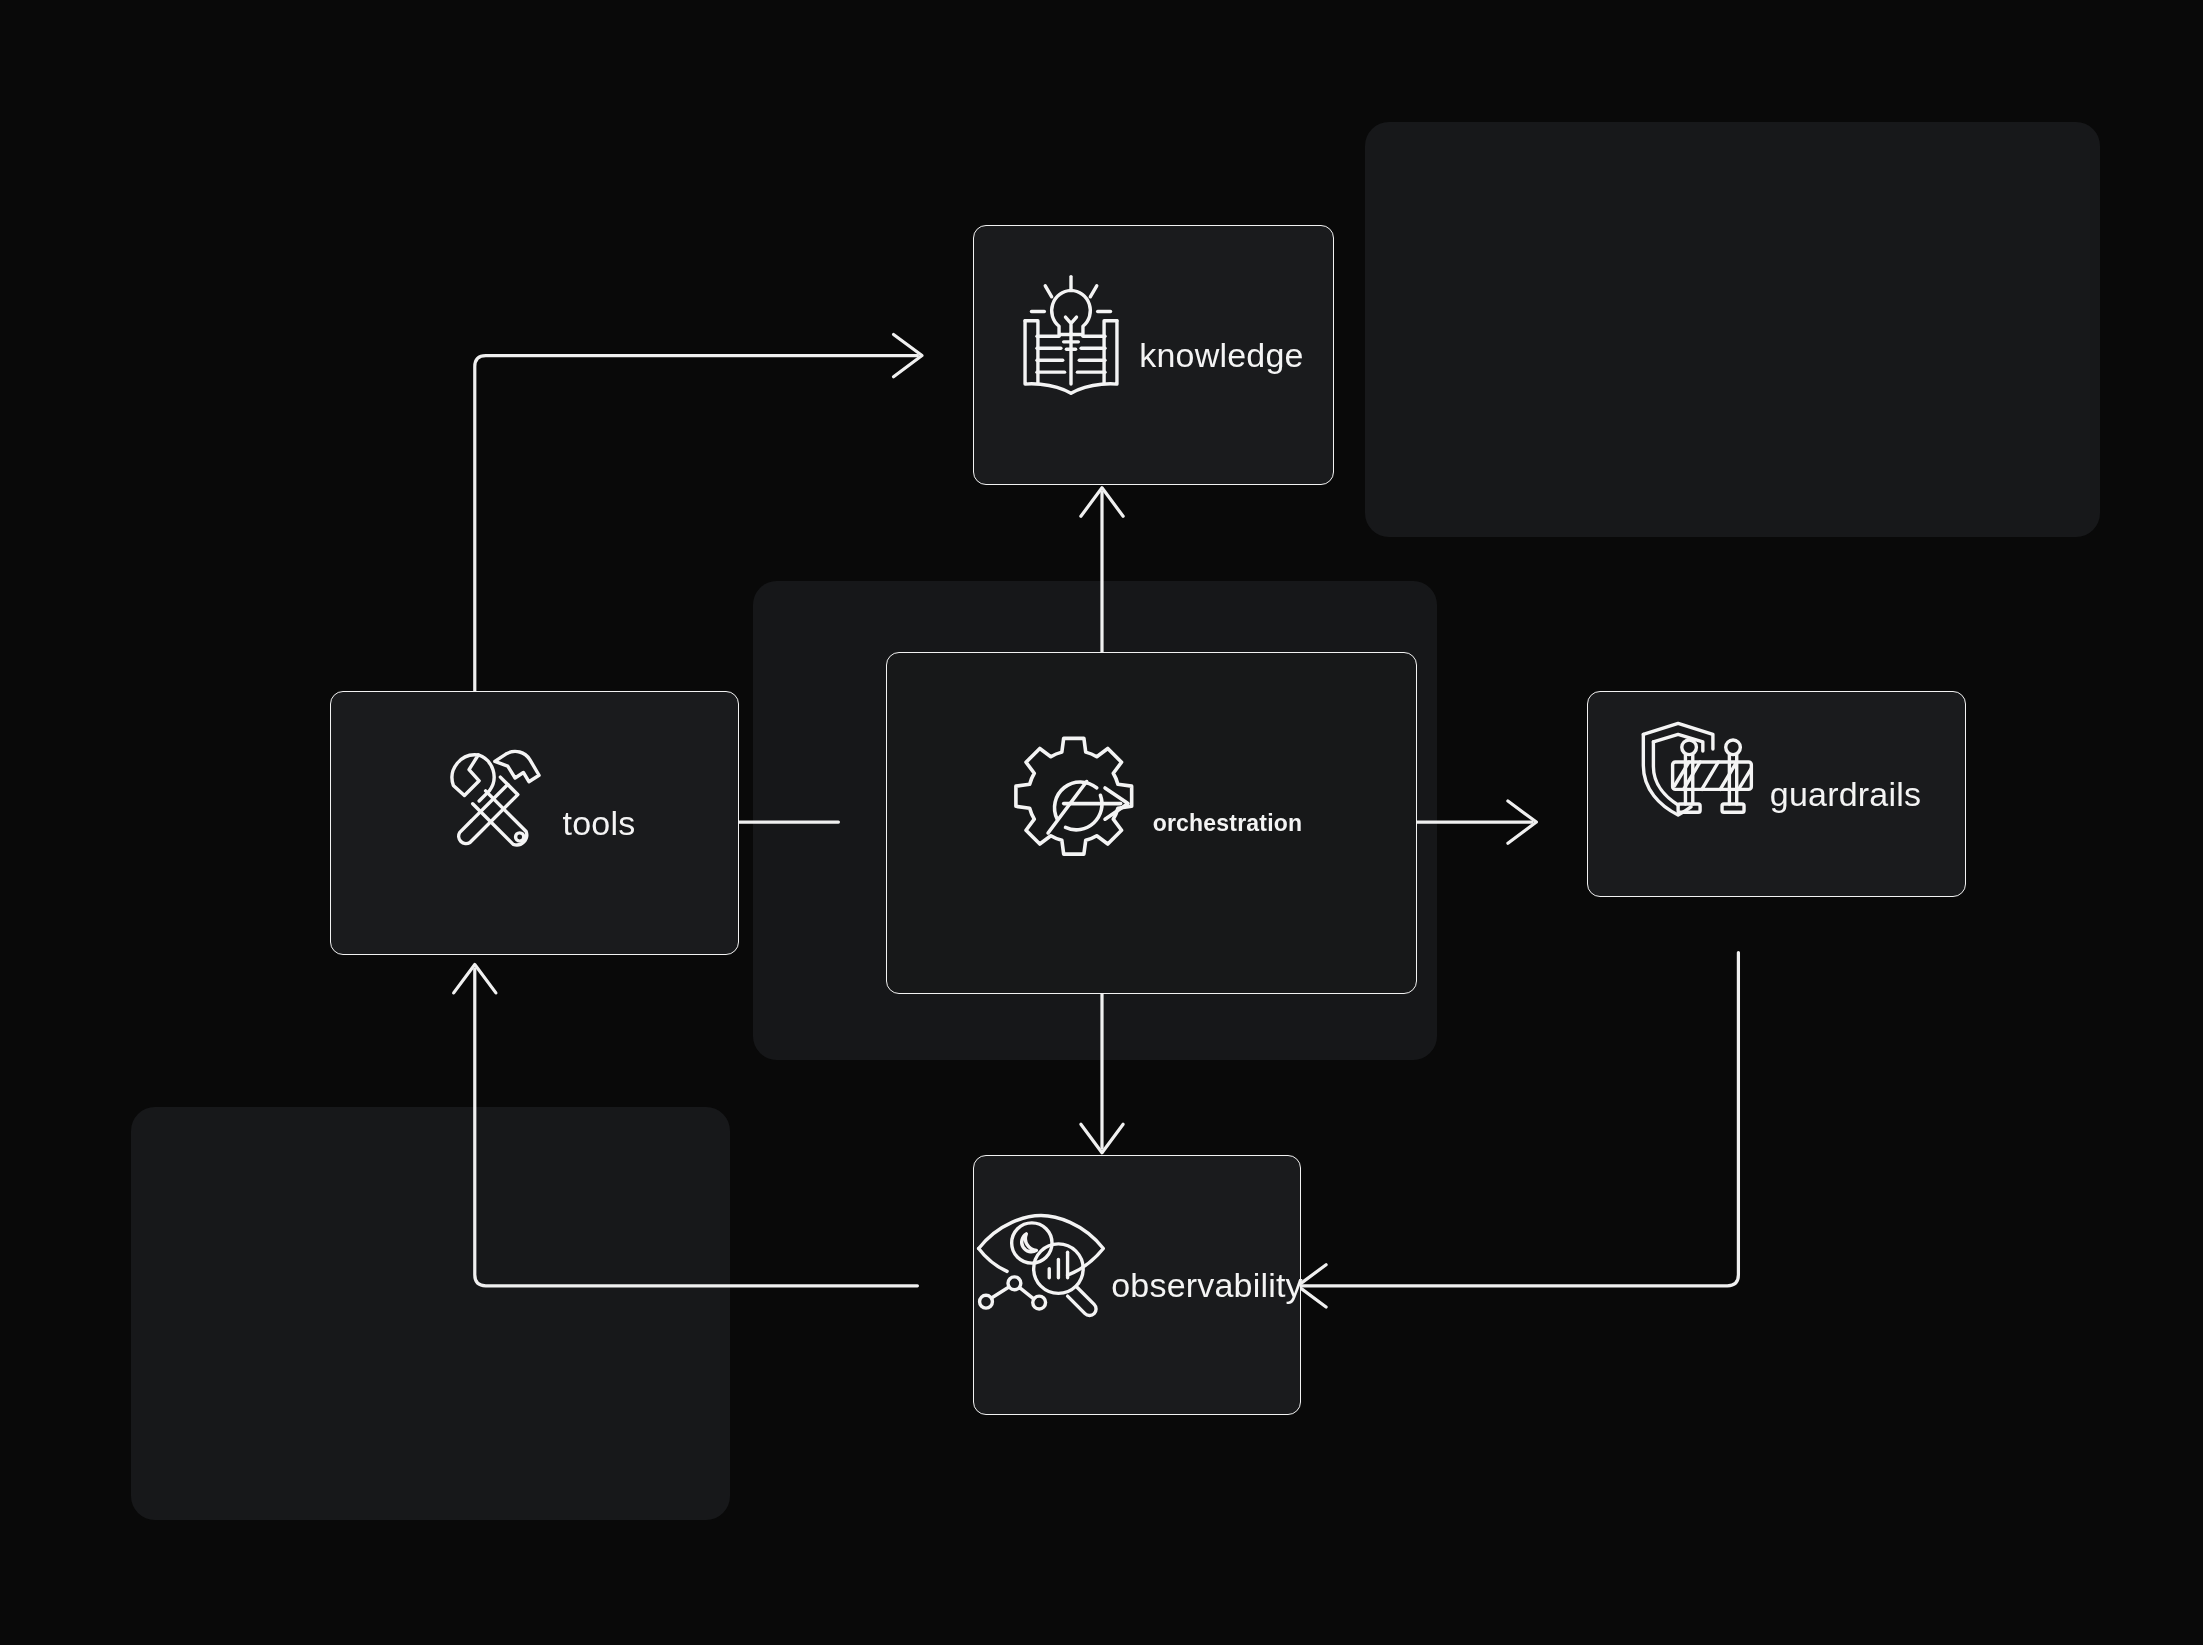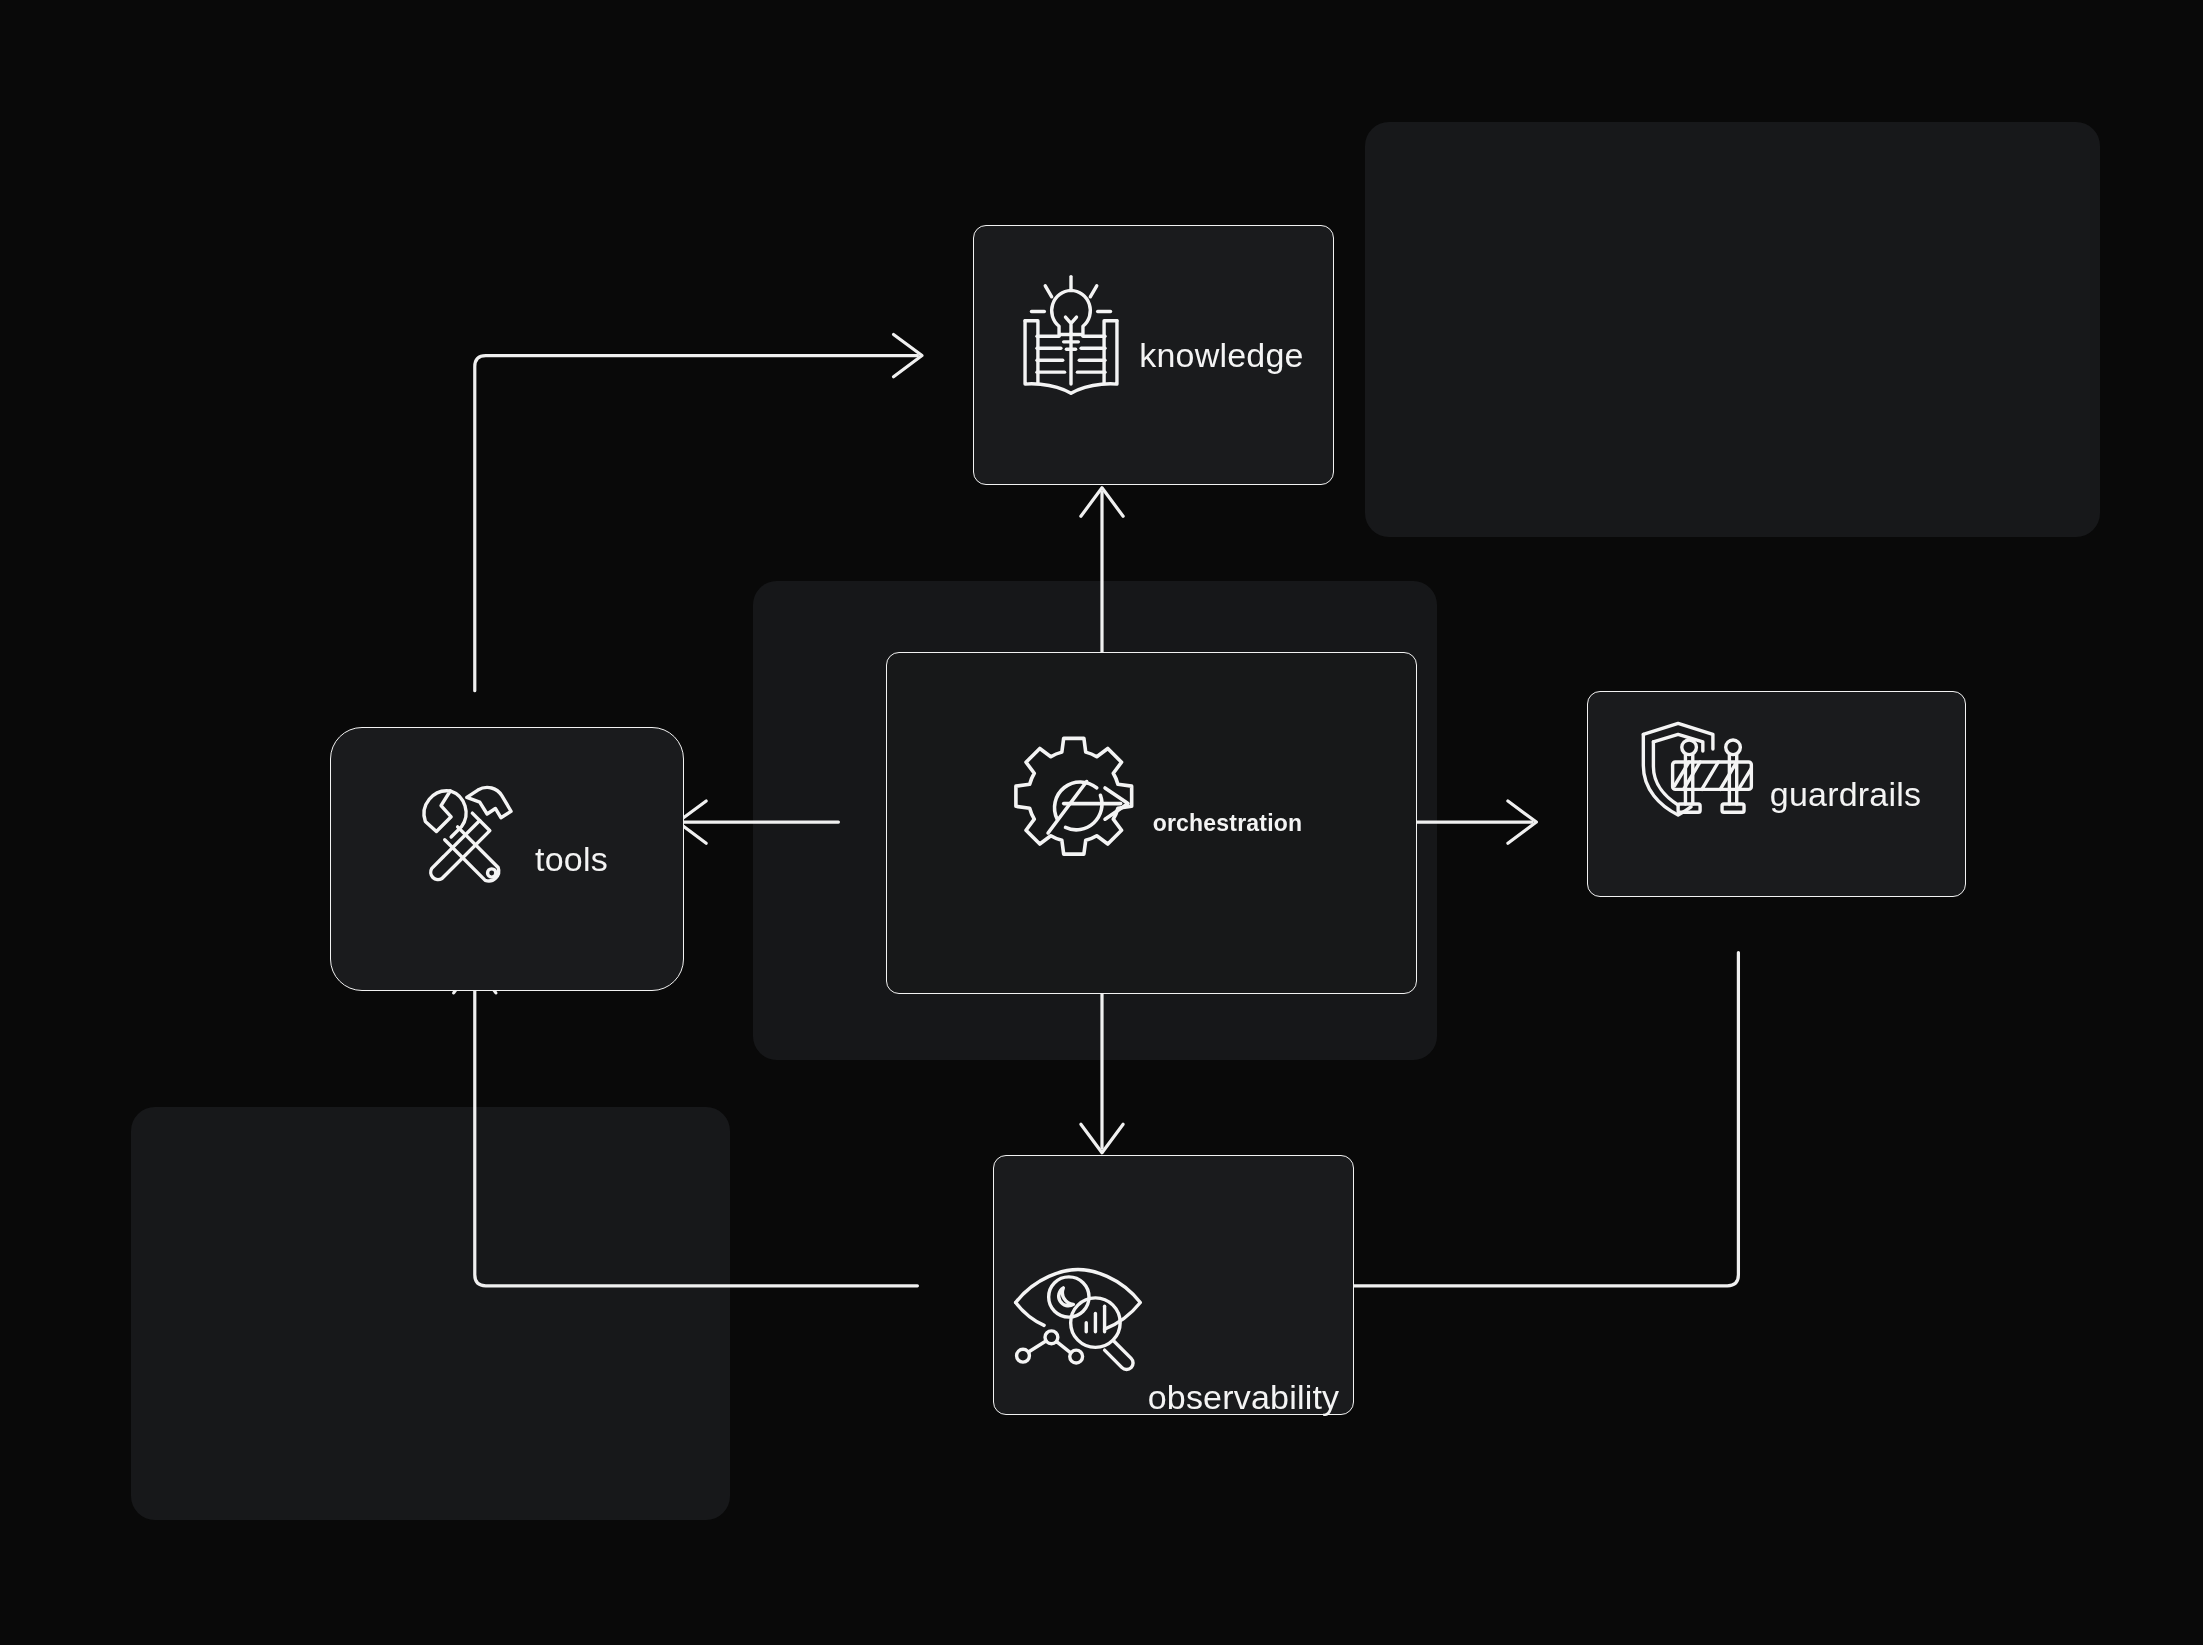--- a/index.html
+++ b/index.html
@@ -130,21 +130,21 @@
 
         <path d="M111 71 h-24"></path>
           <path d="M111 84 h-26"></path>
           <path d="M111 97 h-28"></path>
           <path d="M111 110 h-30"></path>
       </svg>
     </div>
     <div class="node-label">knowledge</div>
   </div>
 
-  <div class="node" style="left:282px; top:727px; width:354px; height:264px;border-radius:32px;">
+  <div class="node" style="left:282px; top:691px; width:409px; height:264px;">
     <div class="icon-wrap" style="margin-bottom:31px;">
       <svg class="ic" width="129" height="129" viewBox="0 0 140 140" fill="none" stroke="#f4f4f4" stroke-width="3.4" stroke-linecap="round" stroke-linejoin="round">
 
         <path d="M48 13 a25 25 0 0 0 -27 33 l12 11 l16 -16 l-11 -12 z"></path>
         <path d="M48 13 a25 25 0 0 1 12 39 l-11 11"></path>
 
         <path d="M56 52 l44 44 a11 11 0 0 1 -14 14 l-44 -44"></path>
         <circle cx="93" cy="102" r="4.5"></circle>
 
         <path d="M66 20 l12 -8 c10 -6 21 -2 26 6 l10 17 l-11 7 l-6 -10 l-9 6 l-8 -13 z"></path>
@@ -200,21 +200,21 @@
         <path d="M116 78 l14 -23"></path>
         <path d="M46 74 l16 -26"></path>
 
         <rect x="50" y="94" width="24" height="9" rx="2"></rect>
         <rect x="98" y="94" width="24" height="9" rx="2"></rect>
       </svg>
     </div>
     <div class="node-label">guardrails</div>
   </div>
 
-  <div class="node" style="left:945px; top:1155px; width:361px; height:260px;align-items:flex-end;">
+  <div class="node" style="left:925px; top:1155px; width:328px; height:260px;">
     <div class="icon-wrap" style="margin-bottom:29px;">
       <svg class="ic" width="140" height="121" viewBox="0 0 152 132" fill="none" stroke="#f4f4f4" stroke-width="3.4" stroke-linecap="round" stroke-linejoin="round">
 
         <path d="M8 42 c22 -28 52 -36 68 -36 c16 0 46 8 68 36 c-12 15 -26 24 -39 29"></path>
         <path d="M8 42 c9 12 20 20 31 25"></path>
 
         <circle cx="66" cy="36" r="22"></circle>
         <path d="M60 26 a10 10 0 1 0 11 18 a13 13 0 0 1 -11 -18 z"></path>
 
         <circle cx="95" cy="64" r="27"></circle>

